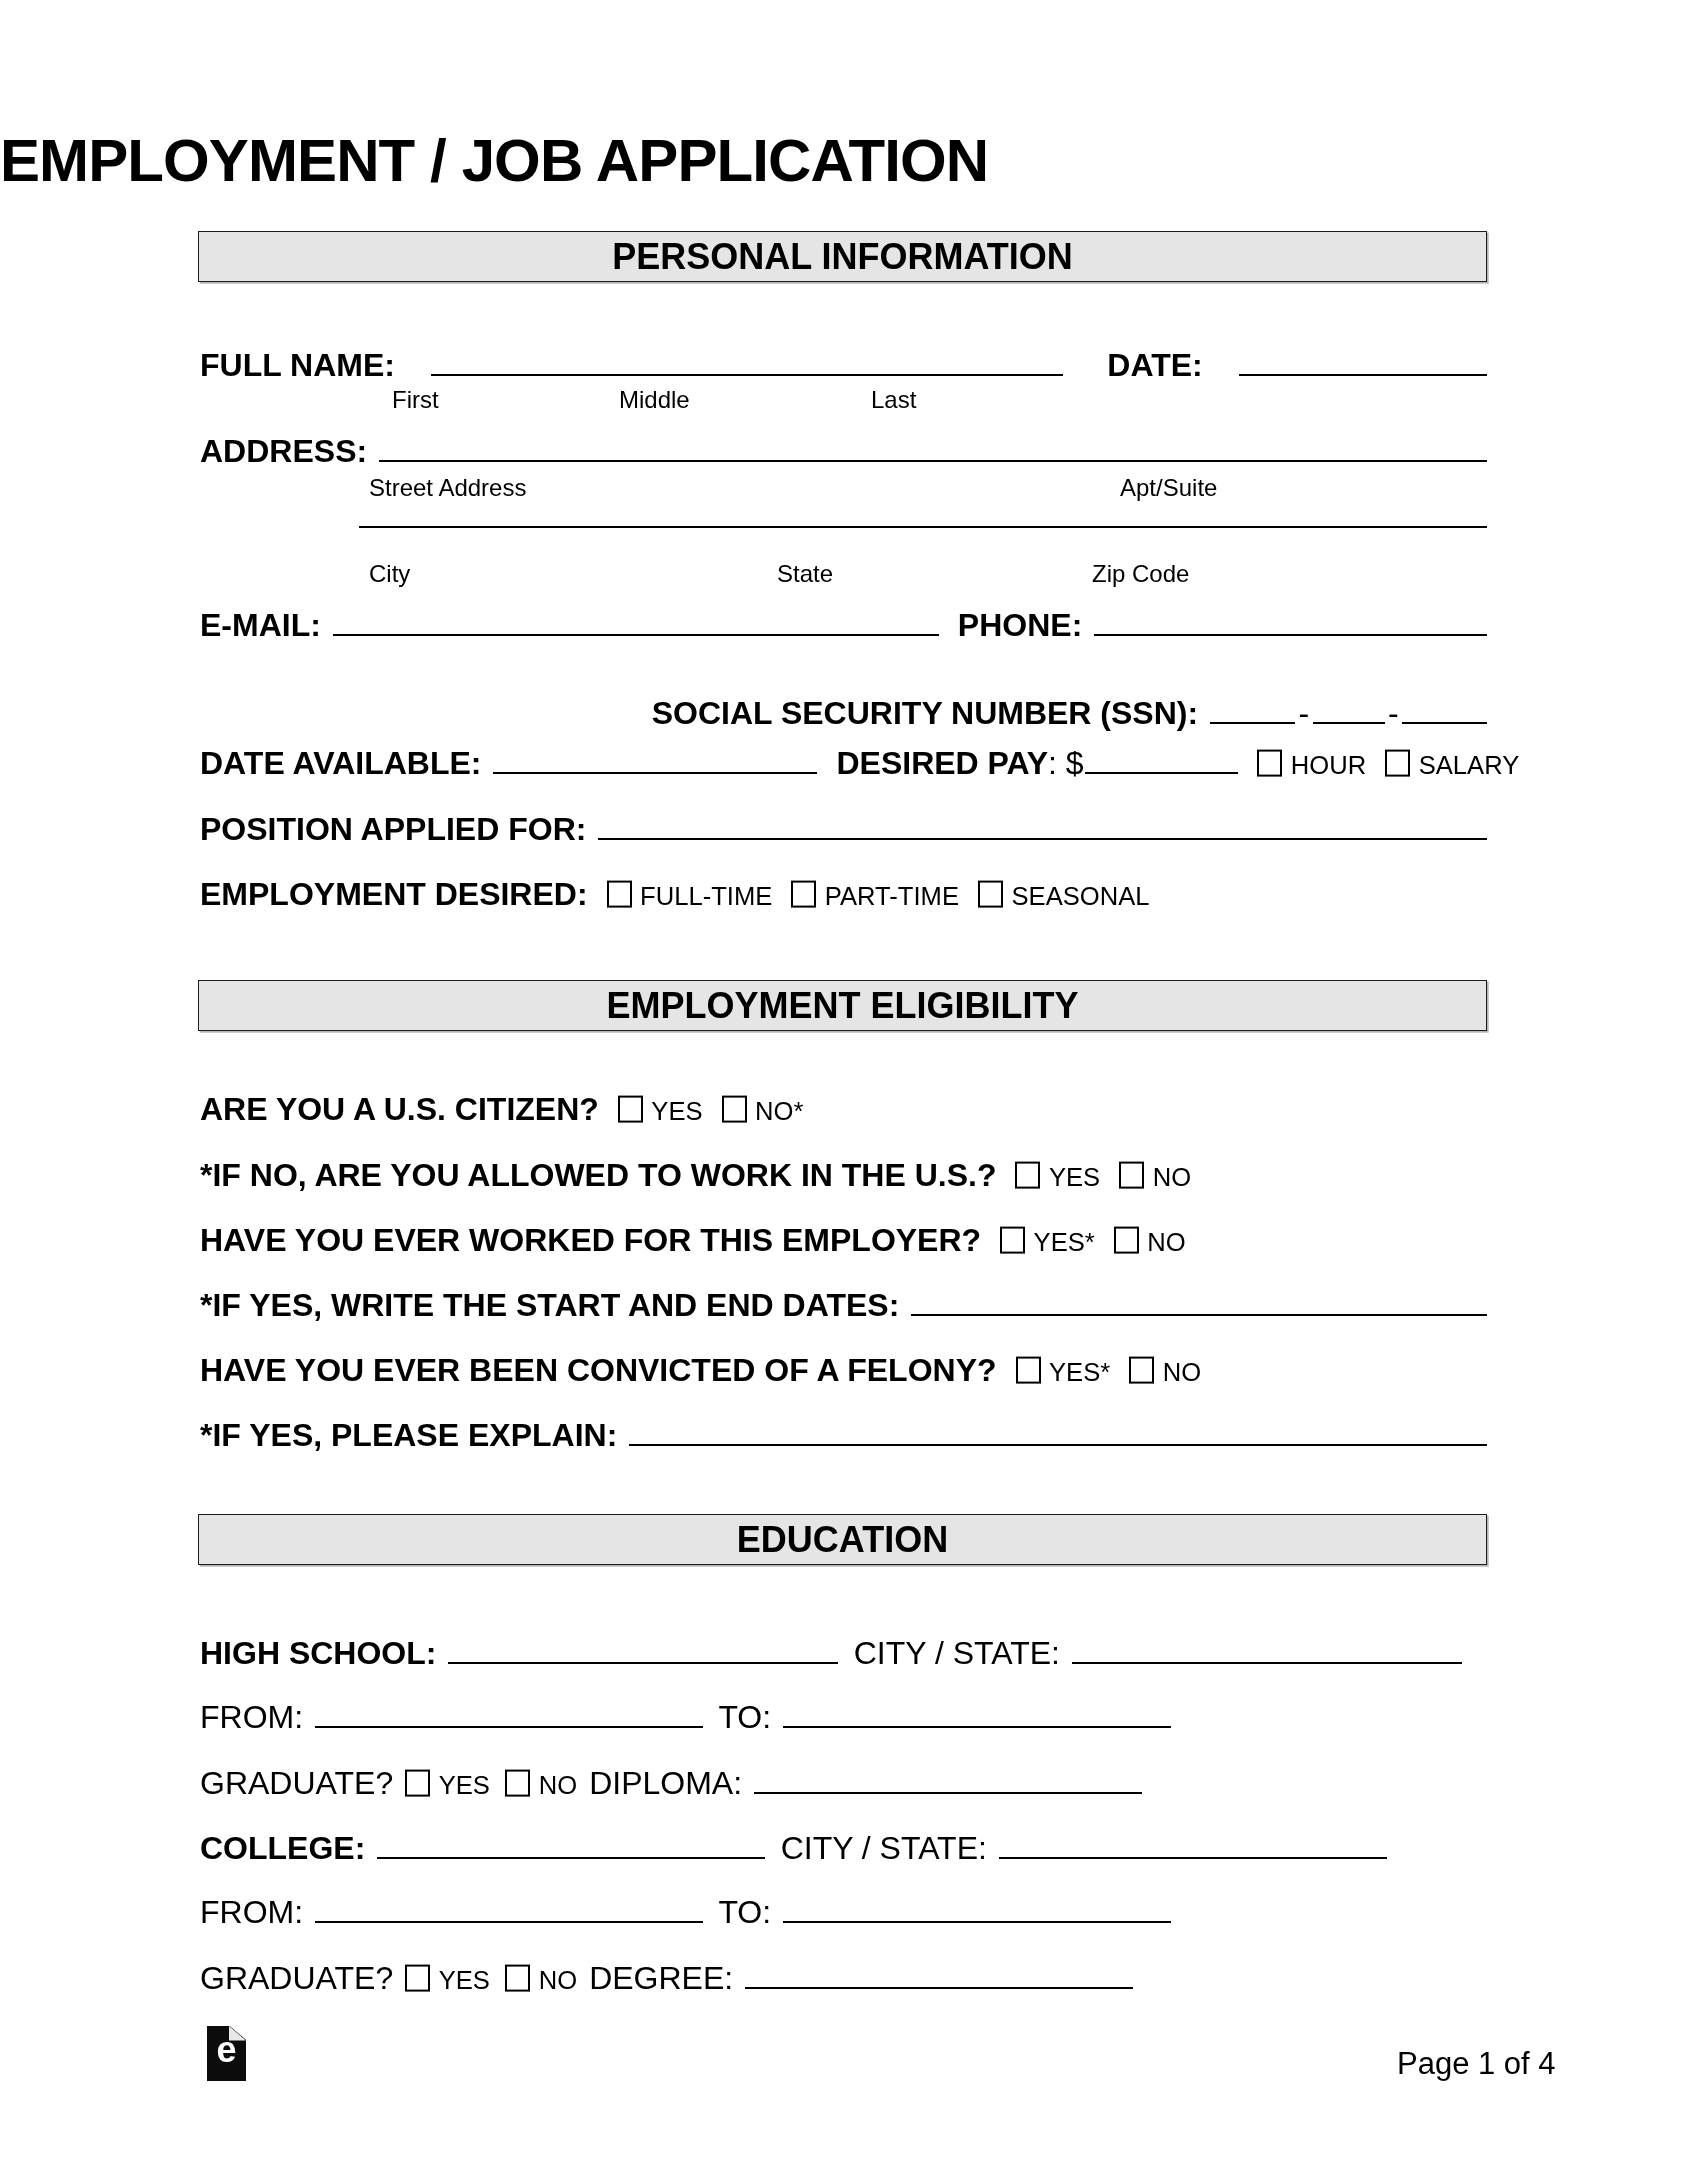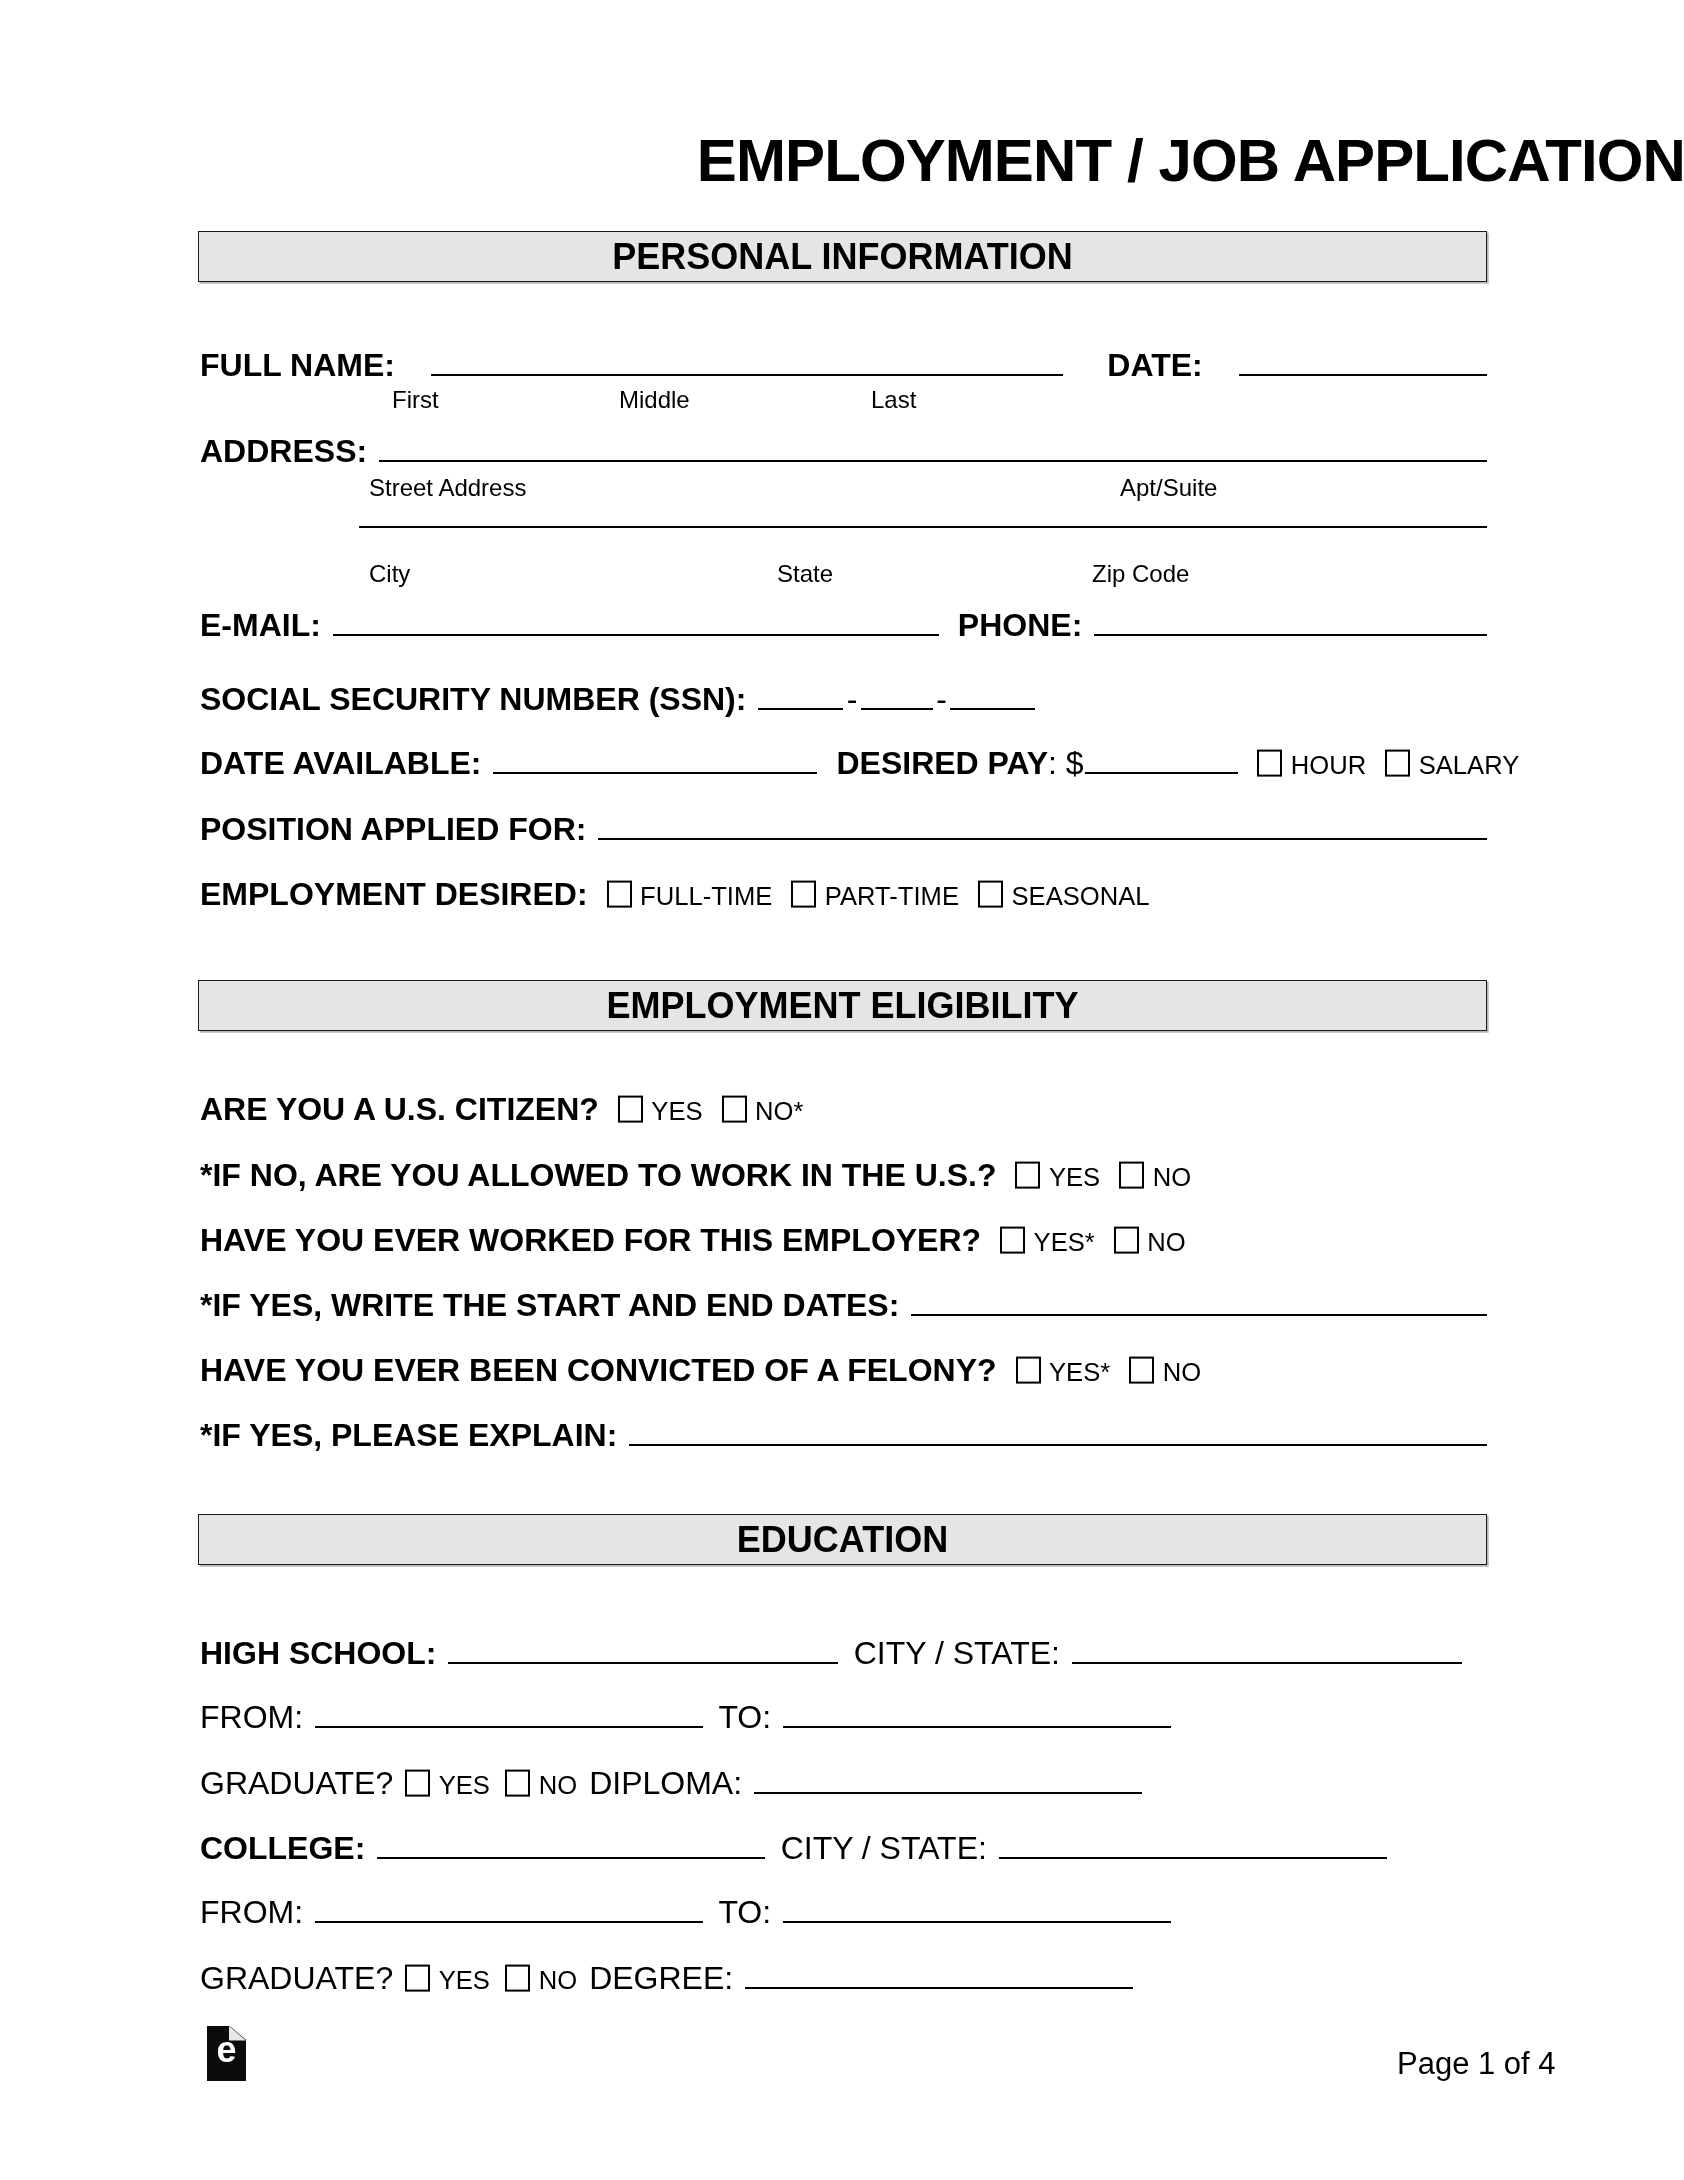--- a/index.html
+++ b/index.html
@@ -6,21 +6,21 @@
   .page {
     position:relative;
     width:1685px; height:2181px;
     background:#ffffff;
     font-family:"Liberation Sans", sans-serif;
     color:#000;
     overflow:hidden;
   }
   .doc-title {
     position:absolute; top:126px; left:0; width:100%;
-    text-align:right; font-size:60px; font-weight:700; letter-spacing:-0.9px;
+    text-align:left; font-size:60px; font-weight:700; letter-spacing:-0.9px;
   }
   .bar {
     position:absolute; left:198px; width:1289px; height:51px;
     background:#e5e5e5;
     border:1.7px solid #1c1c1c;
     box-sizing:border-box;
     box-shadow:1.7px 1.7px 0 rgba(90,90,90,0.45);
     display:flex; align-items:center; justify-content:center;
     font-size:36px; font-weight:700;
   }
@@ -108,21 +108,21 @@
   <span class="sub" style="left:737px; top:560px;margin-left:40px;">State</span>
   <span class="sub" style="left:1092px; top:560px;">Zip Code</span>
 
   <div class="row" style="top:607px;">
     <span class="b">E-MAIL:</span>
     <span class="line" style="width:606px;"></span>
     <span class="b" style="margin-left:19px;">PHONE:</span>
     <span class="line fill"></span>
   </div>
 
-  <div class="row" style="top:681px;">
+  <div class="row" style="top:695px;justify-content:flex-end;">
     <span class="b">SOCIAL SECURITY NUMBER (SSN):</span>
     <span class="line" style="width:85px;"></span>
     <span class="dash">-</span>
     <span class="line" style="width:72px; margin-left:0;"></span>
     <span class="dash">-</span>
     <span class="line" style="width:85px; margin-left:0;"></span>
   </div>
 
   <div class="row" style="top:745px;">
     <span class="b">DATE AVAILABLE:</span>

